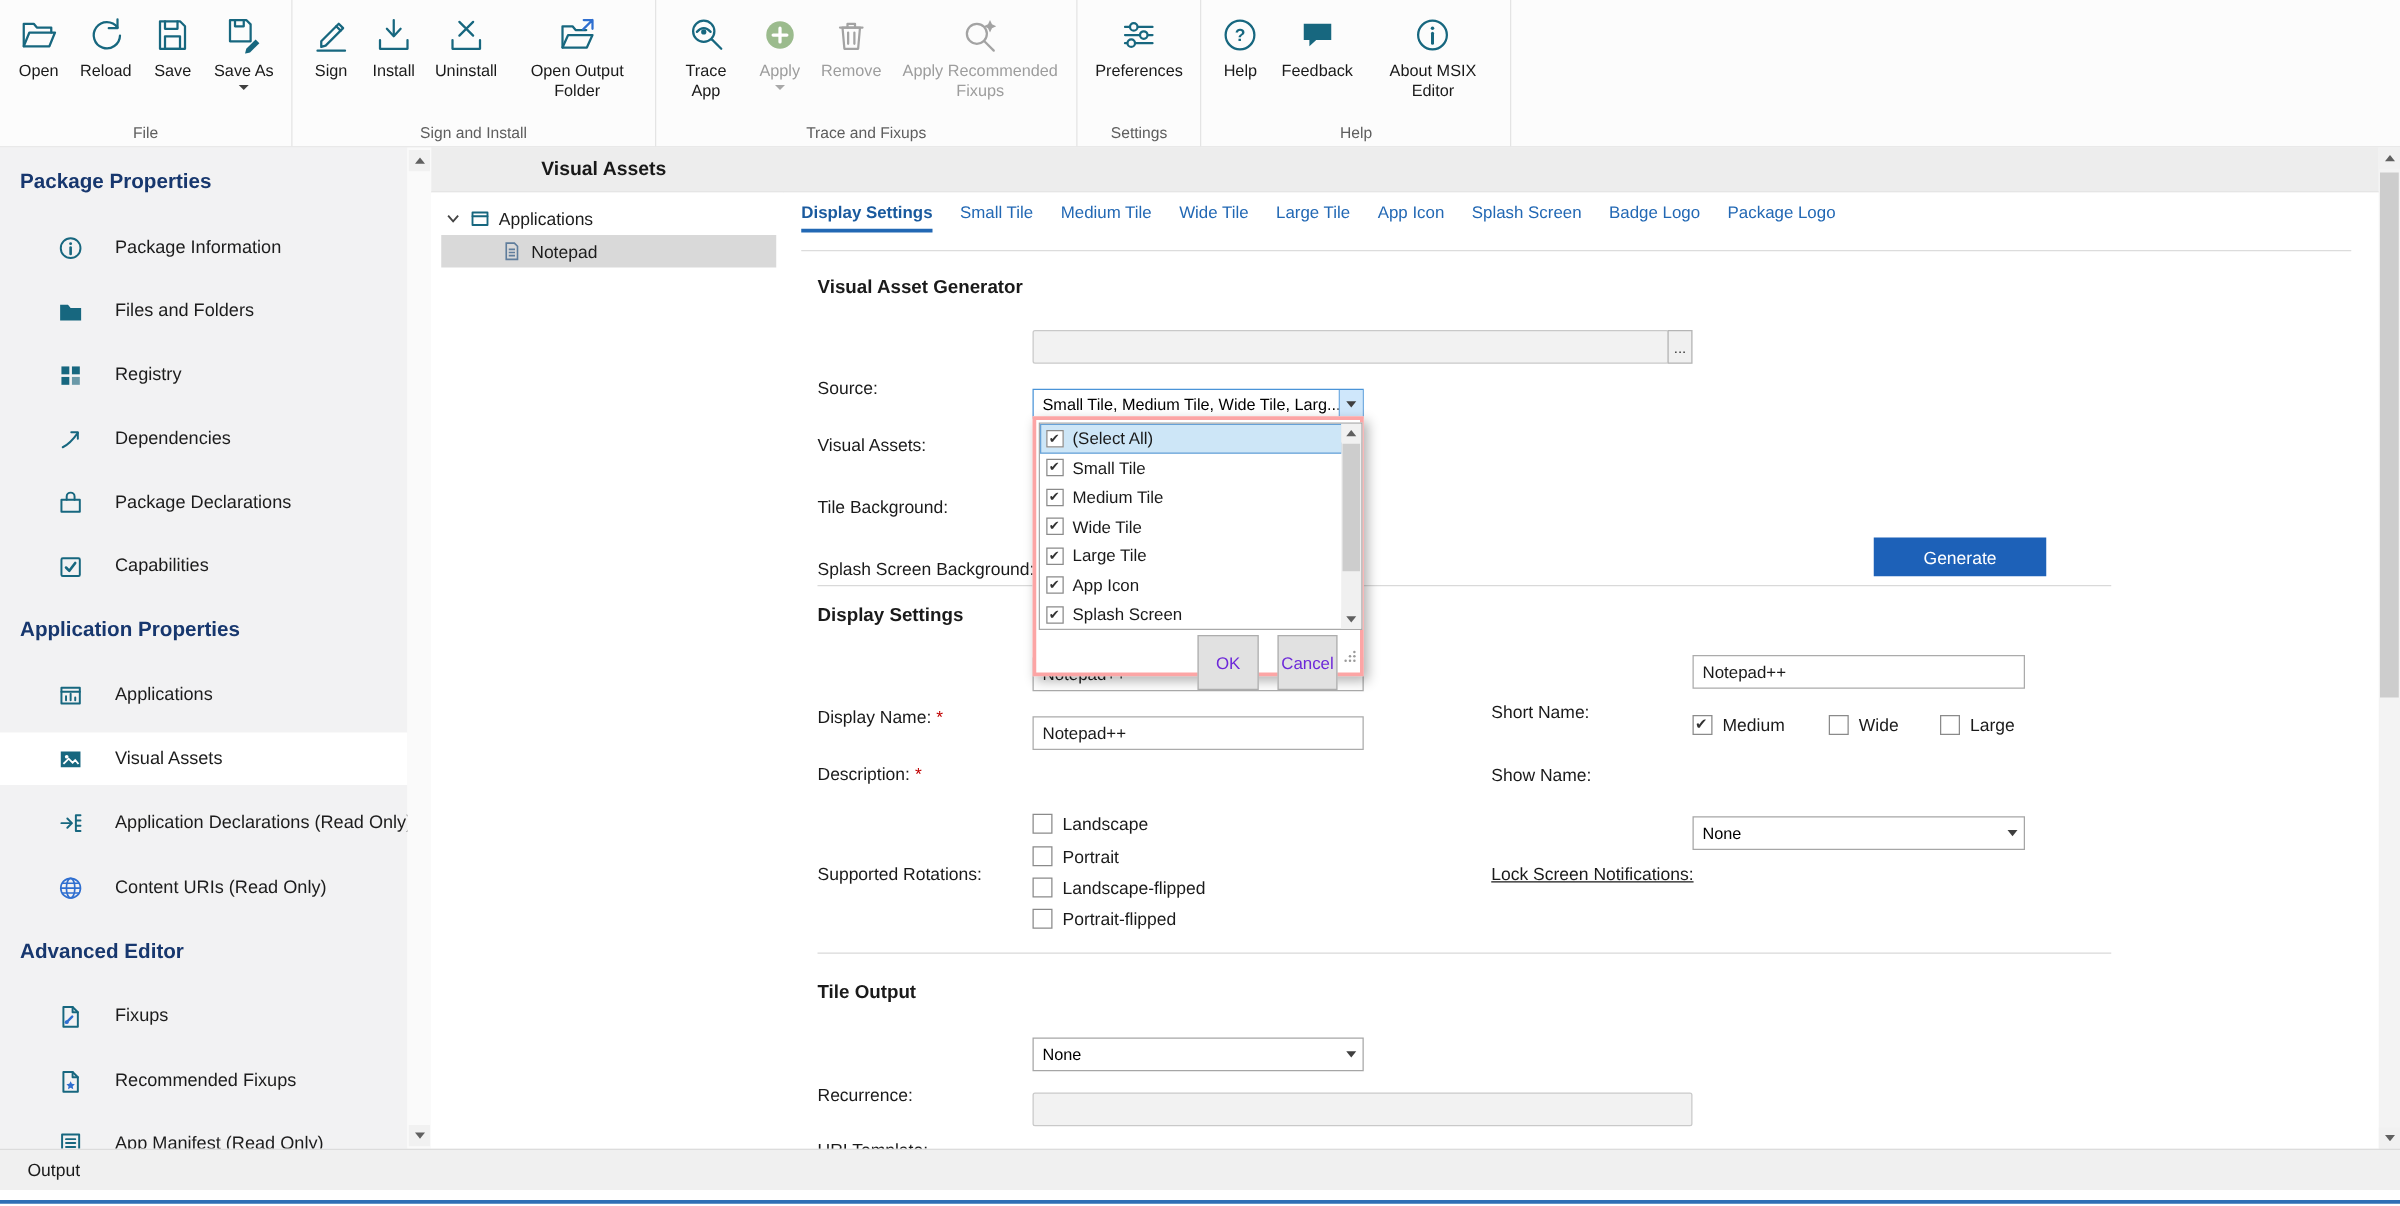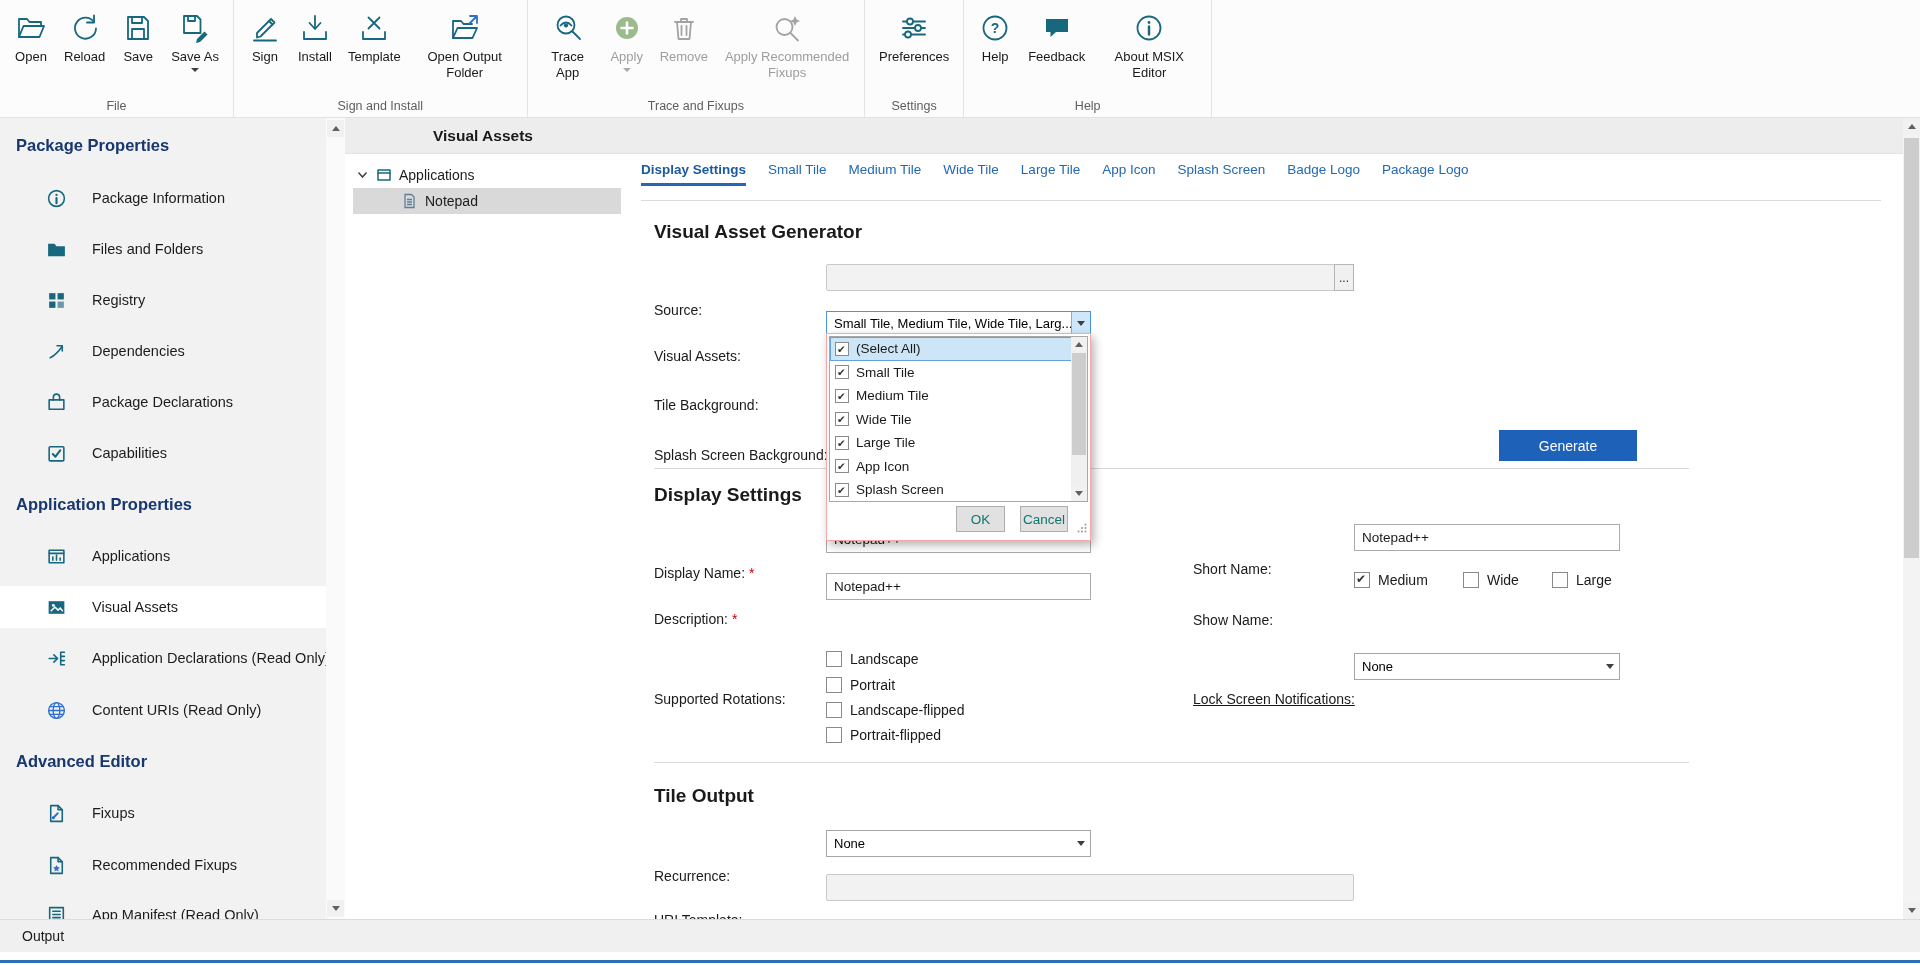--- a/index.html
+++ b/index.html
@@ -53,21 +53,21 @@
   .tree-sel { position:absolute; left:8px; top:34px; width:268px; height:26px; background:#d9d9d9; }
 
   .settings { position:absolute; left:627px; top:154px; width:1276px; height:765px; background:#fff; }
 
   
   .tabs { position:absolute; left:14px; top:8px; display:flex; gap:22px; }
   .tab { font-size:13.5px; color:#2268b4; padding-bottom:6px; cursor:pointer; white-space:nowrap; }
   .tab.sel { font-weight:bold; color:#1a5a9e; border-bottom:3px solid #2268b4; }
   .tabs-line { position:absolute; left:14px; top:46px; width:1240px; height:1px; background:#dcdcdc; }
 
-  .shead { position:absolute; font-size:19px; font-weight:bold; color:#1a1a1a; }
+  .shead { position:absolute; font-size:15px; font-weight:bold; color:#1a1a1a; }
   .flabel { position:absolute; font-size:14px; color:#1a1a1a; white-space:nowrap;margin-top:33px; }
   .req { color:#c00000; margin-left:4px; }
   .sep { position:absolute; height:1px; background:#d9d9d9; }
 
   .tfield { position:absolute; border:1px solid #ababab; background:#fff; font-size:13.5px; color:#1a1a1a;
             display:flex; align-items:center; padding-left:7px; overflow:hidden; white-space:nowrap; }
   .tfield.gray { background:#f2f2f2; border-color:#c9c9c9; border-radius:2px; }
   .browse-btn { position:absolute; background:#f0f0f0; border:1px solid #b5b5b5; font-size:12px; color:#333;
                 display:flex; align-items:center; justify-content:center; cursor:pointer; }
 
@@ -83,30 +83,30 @@
 
   .cb { position:relative; width:16px; height:16px; border:1px solid #8a8a8a; background:#fff; flex:none; }
   .cb.checked::after { content:"\2714"; font-family:"DejaVu Sans",sans-serif; position:absolute; left:1px; top:-1px;
                        font-size:12px; color:#333; }
   .cb.small { width:14px; height:14px; }
   .cb.small.checked::after { font-size:10.5px; left:1px; top:0; }
   .ckrow { position:absolute; display:flex; align-items:center; gap:8px; font-size:14px; color:#1a1a1a; cursor:pointer; }
 
   
   .ms-panel { position:absolute; left:199px; top:179px; width:265px; height:208px; background:#fff;
-              border:1px solid #fca5a5; box-shadow:3px 4px 9px rgba(0,0,0,0.3); z-index:40;padding-left:43px; }
+              border:3px solid #fca5a5; box-shadow:3px 4px 9px rgba(0,0,0,0.3); z-index:40;padding-left:43px; }
   .ms-list { position:absolute; left:2px; top:2px; width:259px; height:166px; border:1px solid #a8a8a8; background:#fff; overflow:hidden; }
   .ms-row { height:23.5px; display:flex; align-items:center; padding-left:5px; width:242px; cursor:pointer; }
   .ms-row .ms-label { font-size:13.5px; color:#1a1a1a; margin-left:7px; white-space:nowrap; }
   .ms-row.hl { background:#cde6f7; outline:1px solid #66a1d7; outline-offset:-1px; }
   .ms-scroll { position:absolute; right:0; top:0; width:16px; height:164px; background:#f0f0f0; }
   .ms-scroll .sbtn { width:16px; height:15px; left:0; }
   .ms-thumb { position:absolute; left:1px; top:16px; width:14px; height:102px; background:#cdcdcd; }
-  .ms-btn { position:absolute; top:172px; height:26px; background:#e1e1e1; border:1px solid #adadad; font-size:13.5px;
-            color:#0f766e; display:flex; align-items:center; justify-content:center; cursor:pointer; }
+  .ms-btn { position:absolute; top:172px; height:44px; background:#e1e1e1; border:1px solid #adadad; font-size:13.5px;
+            color:#6d28d9; display:flex; align-items:center; justify-content:center; cursor:pointer; }
   .ms-grip { position:absolute; right:2px; bottom:2px; }
 
   
   .statusbar { position:absolute; left:0; top:919px; width:1920px; height:33px; background:#f0f0f0;
                border-top:1px solid #dcdcdc; display:flex; align-items:center; }
   .status-label { font-size:14px; color:#1a1a1a; padding-left:22px; }
   .accent-line { position:absolute; left:0; top:960px; width:1920px; height:3px; background:#2f6fb5; }
 </style>
 </head>
 <body>
@@ -182,21 +182,21 @@
           </span>
           <span class="rlabel">Install</span>
         </div>
         <div class="rbtn">
           <span class="ricon">
             <svg width="30" height="30" viewBox="0 0 30 30" class="tealic">
                 <path d="M9.5 4.5 L20.5 15.5 M20.5 4.5 L9.5 15.5"></path>
                 <path d="M4 19 v7 h22 v-7"></path>
               </svg>
           </span>
-          <span class="rlabel">Template</span>
+          <span class="rlabel">Uninstall</span>
         </div>
         <div class="rbtn">
           <span class="ricon">
             <svg width="30" height="30" viewBox="0 0 30 30" class="tealic">
                 <path d="M3 25 V8 h8 l2.5 3 H22"></path>
                 <path d="M3 25 l4.5-10 H27 L22.5 25 z"></path>
                 <path d="M20 3 h7 v7 M27 3 l-7.5 7.5" stroke="#2f6fd0"></path>
               </svg>
           </span>
           <span class="rlabel">Open Output Folder</span>

